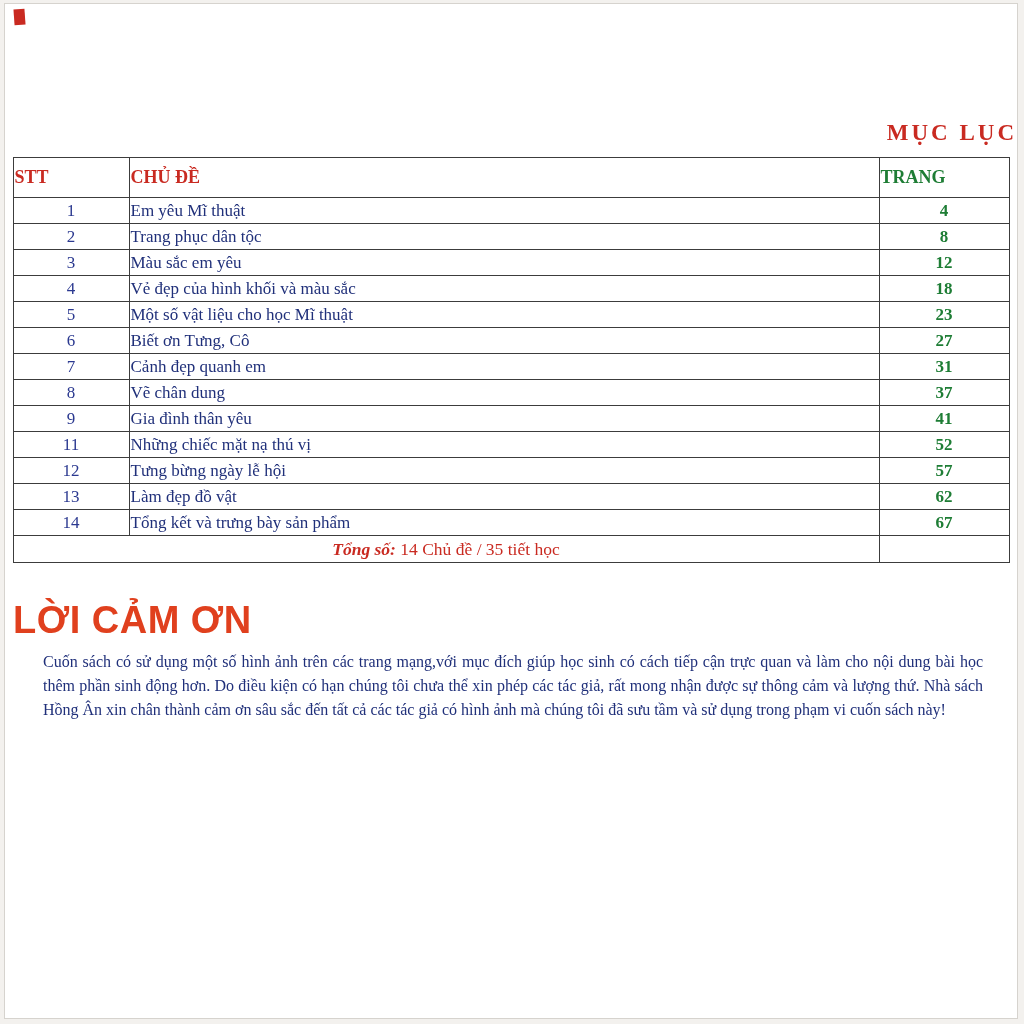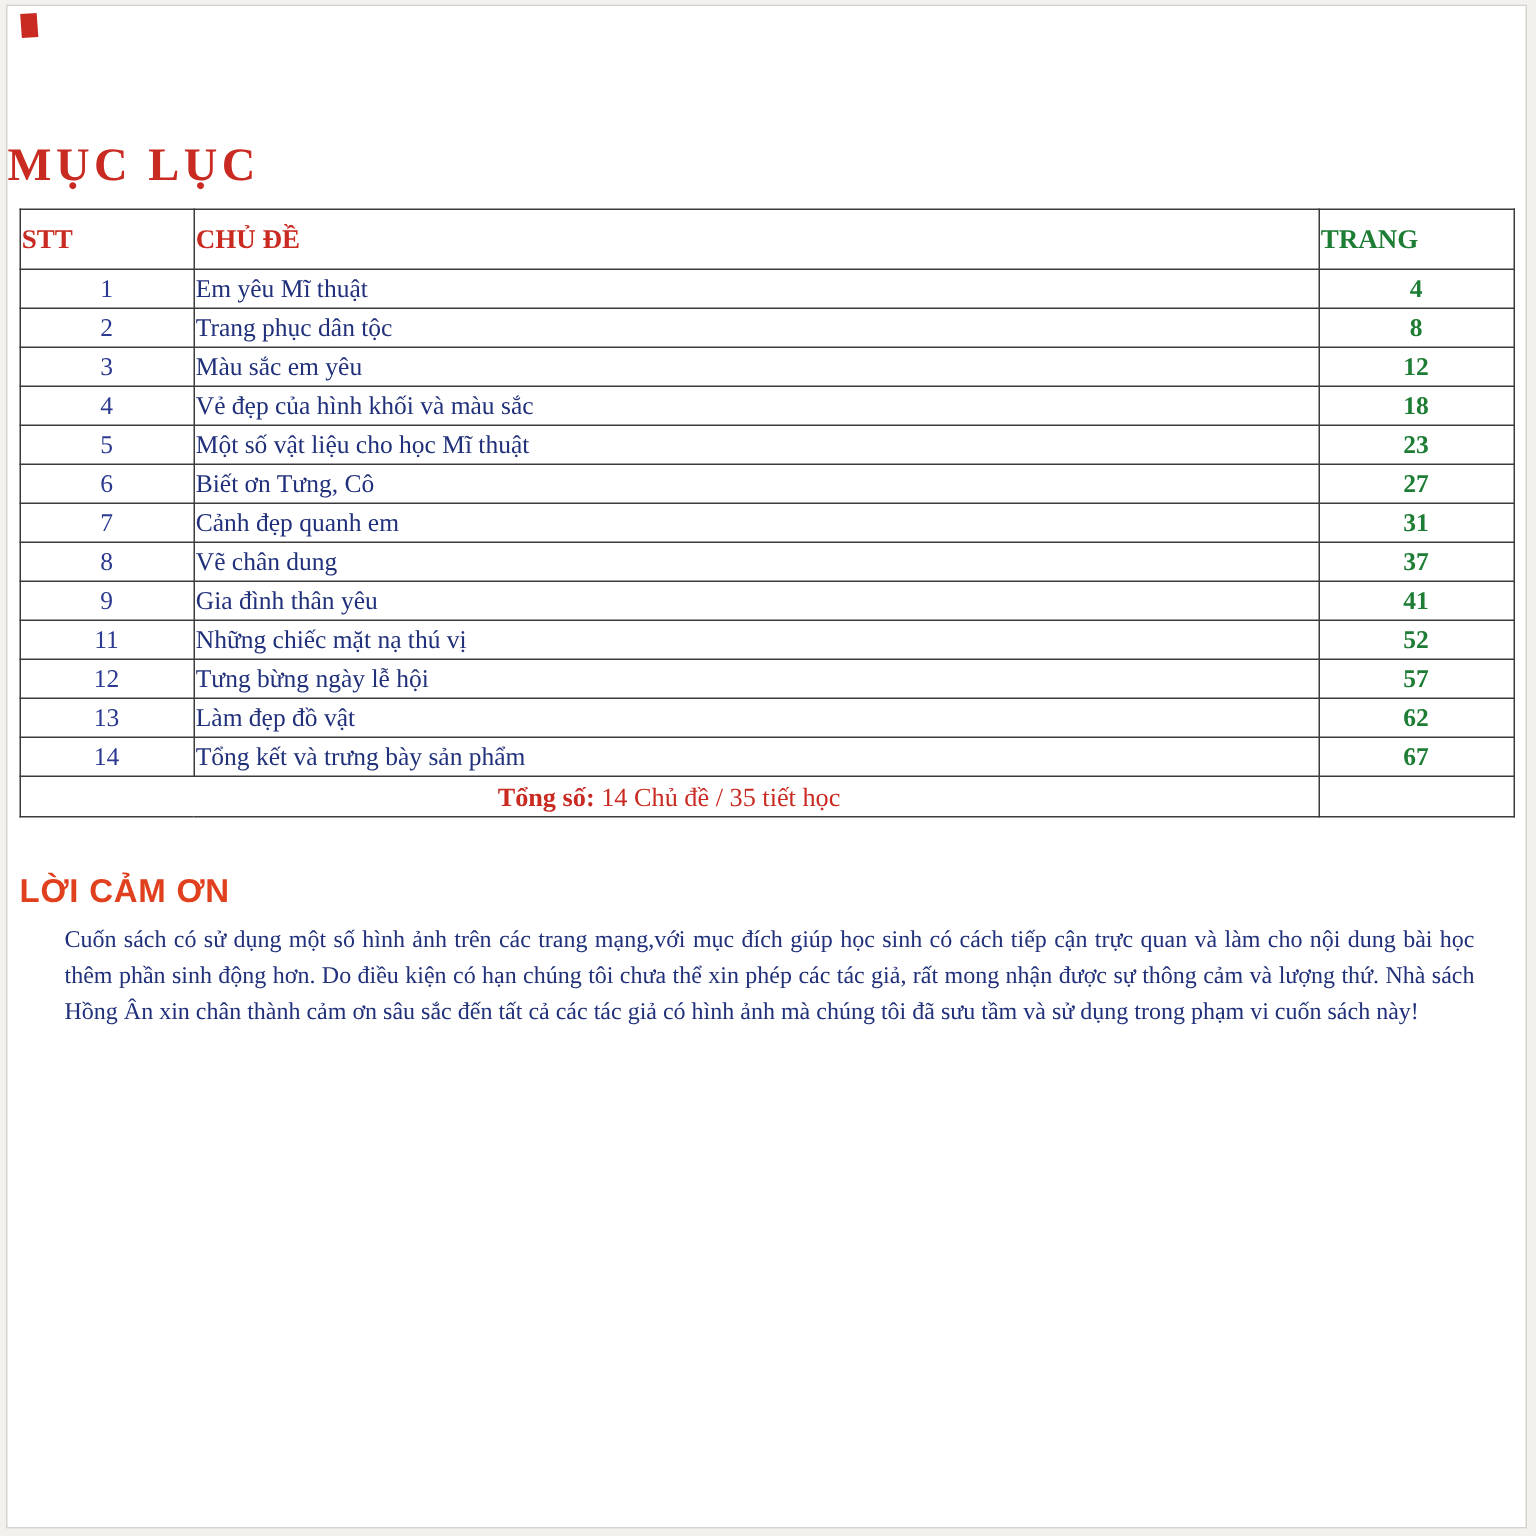--- a/index.html
+++ b/index.html
@@ -27,23 +27,23 @@
   .corner-mark {
     position: absolute;
     left: 9px;
     top: 5px;
     width: 11px;
     height: 16px;
     background: var(--red, #c92a21);
     transform: rotate(-4deg);
   }
   .toc-title {
-    margin-top: 88px;
-    text-align: left;
-    font-size: 31px;
+    margin-top: 116px;
+    text-align: right;
+    font-size: 23px;
     font-weight: bold;
     letter-spacing: 3px;
     color: var(--red, #c92a21);
   }
   table.toc {
     border-collapse: collapse;
     margin: 11px auto 0 auto;
     width: 996px;
     table-layout: fixed;
   }
@@ -76,25 +76,26 @@
     font-weight: bold;
   }
   tfoot td {
     height: 27px;
     text-align: center;
     font-size: 17.5px;
     color: var(--red, #c92a21);
   }
   .total-label {
     font-weight: bold;
+    font-style: italic;
   }
   .ack-heading {
     margin: 36px 0 8px 8px;
     font-family: "Liberation Sans", sans-serif;
-    font-size: 22px;
+    font-size: 38px;
     font-weight: bold;
     letter-spacing: 0.5px;
     color: var(--orange-red, #e0401e);
   }
   .ack-body {
     margin: 0 34px 0 38px;
     font-size: 16px;
     line-height: 1.5;
     text-align: justify;
     color: var(--navy, #20307a);

